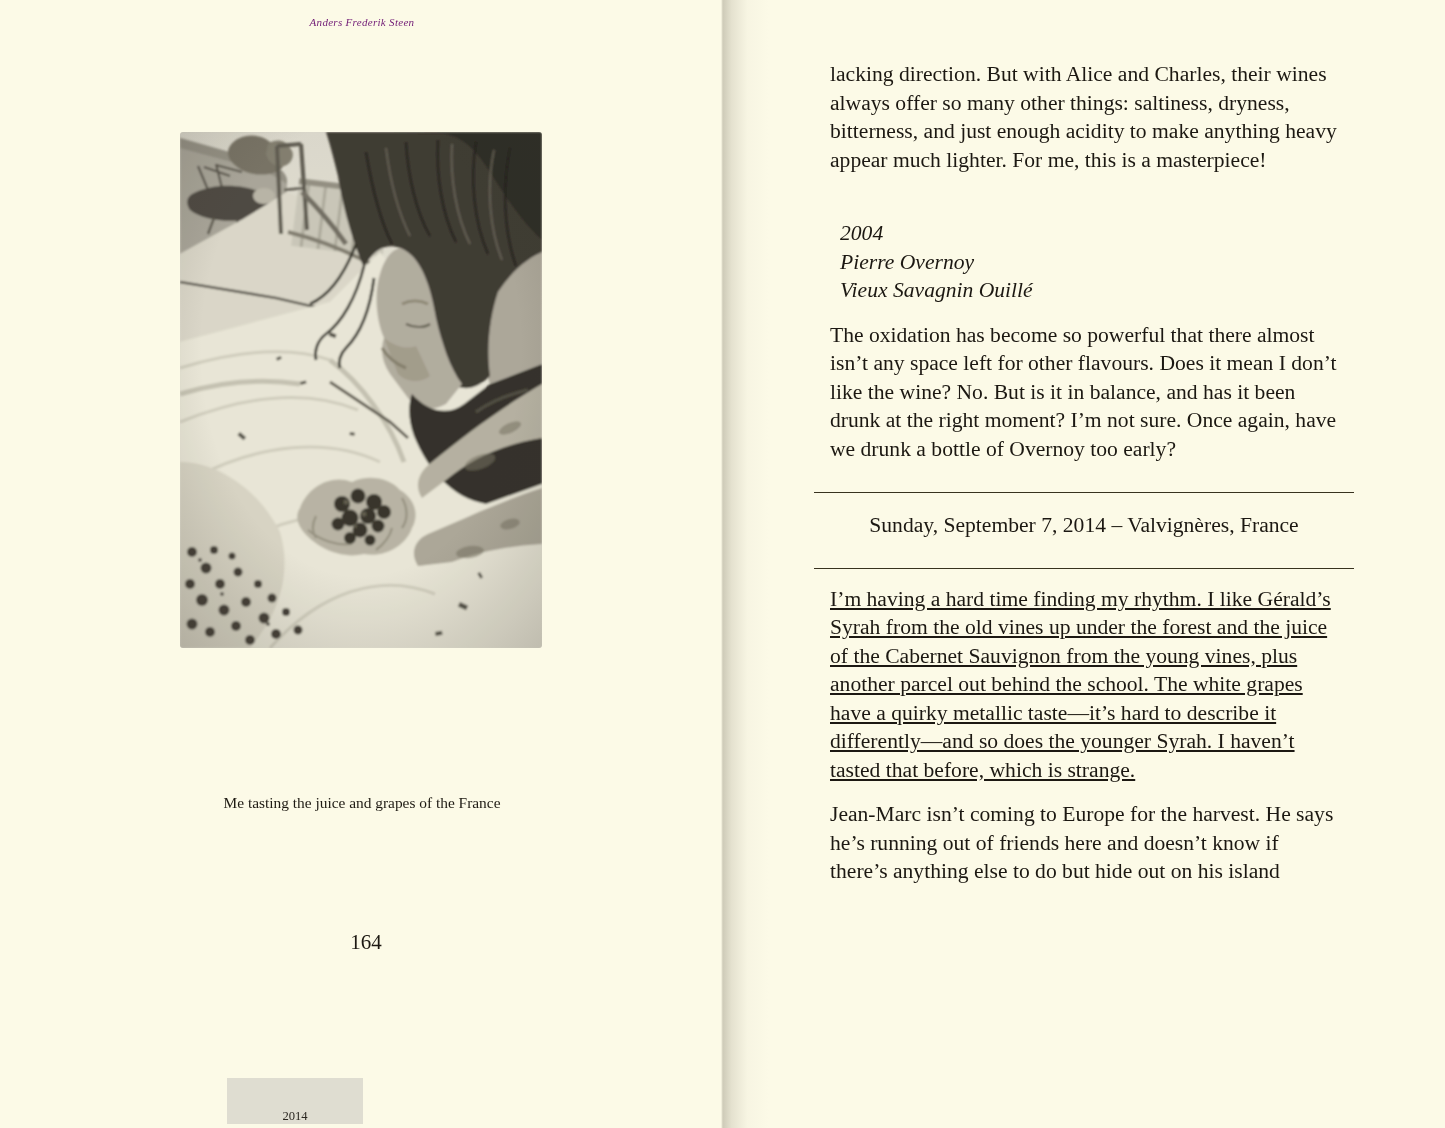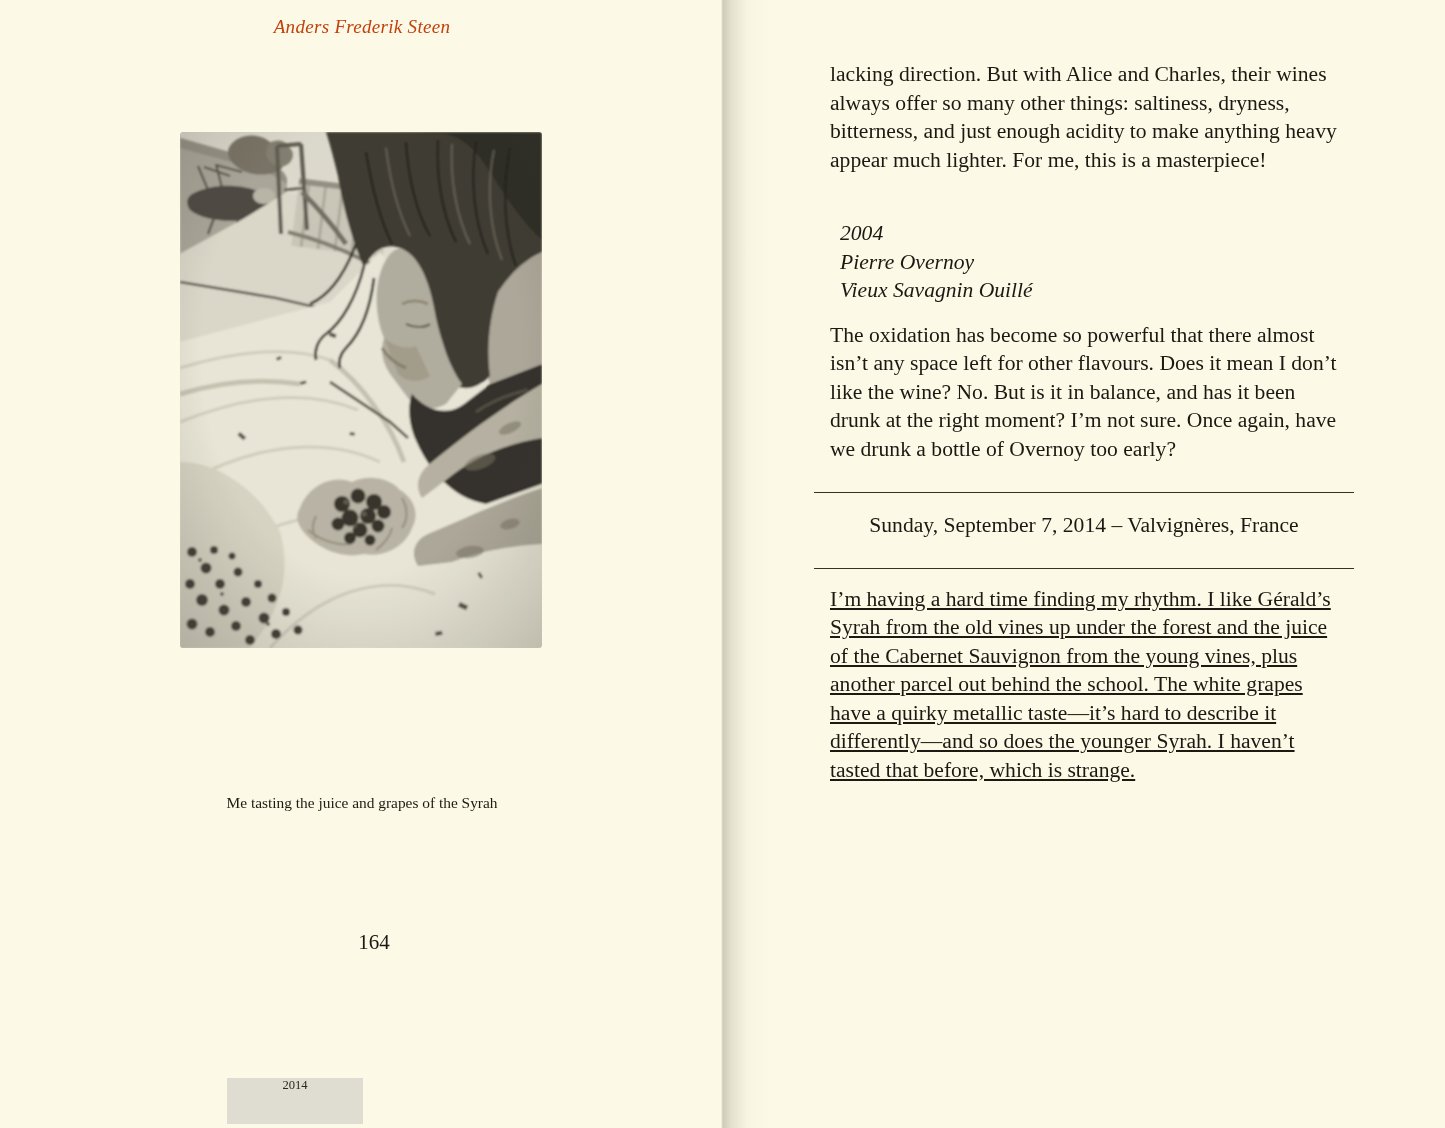--- a/index.html
+++ b/index.html
@@ -16,35 +16,35 @@
     position:absolute;left:721px;top:0;width:48px;height:100%;pointer-events:none;
     background:linear-gradient(90deg,
       rgba(170,166,148,0.0) 0%,
       rgba(168,164,146,0.55) 4%,
       rgba(193,189,171,0.40) 22%,
       rgba(226,223,206,0.18) 55%,
       rgba(252,250,231,0) 100%);
   }
   .running-head{
     position:absolute;top:16px;text-align:center;
-    font-style:italic;font-size:19px;letter-spacing:.3px;color:#c2410c;
+    font-style:italic;font-size:11px;letter-spacing:.3px;color:#701a75;
   }
   .running-head.lh{left:0;width:724px;}
   .photo-frame{position:absolute;left:180px;top:132px;width:362px;height:516px;}
   .photo-frame svg{display:block;}
   .caption{
     position:absolute;top:794px;left:0;width:724px;text-align:center;
     font-size:15.4px;color:#1e1a13;
   }
   .folio{position:absolute;top:930px;text-align:center;font-size:21px;}
-  .folio.fl{left:12px;width:724px;}
+  .folio.fl{left:4px;width:724px;}
   .year-tab{
     position:absolute;left:227px;top:1078px;width:136px;height:46px;
     background:var(--tab-background,#dfddd1);
-    display:flex;align-items:flex-start;justify-content:center;
+    display:flex;align-items:flex-end;justify-content:center;
     font-size:12.6px;color:#2a2620;cursor:pointer;
   }
   .text-col{
     position:absolute;left:814px;top:44px;width:540px;
     font-size:21.6px;line-height:28.5px;text-align:left;
   }
   .text-col p{margin:16px;}
   .wine{margin-top:45px;font-style:italic;padding-left:26px;}
   .rule{height:0;border-top:1.4px solid var(--rule,#38321f);}
   .rule.r1{margin-top:29px;}
@@ -233,21 +233,21 @@
               </g>
               <path d="M150,250 L210,290 L228,306" stroke="#5b574d" stroke-width="3" fill="none"></path>
             </g>
           </g>
           <rect width="362" height="516" fill="url(#vig)"></rect>
           <rect width="362" height="516" fill="#efe7cf" opacity="0.06"></rect>
         </g>
       </svg>
     </figure>
 
-    <div class="caption">Me tasting the juice and grapes of the Syrah</div>
+    <div class="caption">Me tasting the juice and grapes of the France</div>
     <div class="folio fl">164</div>
     <div class="year-tab">
       <span>2014</span>
     </div>
   </div>
 
   <div class="gutter"></div>
 
   <div class="page page-right">
     
@@ -259,15 +259,16 @@
     <div class="wine">
       <div>2004</div>
       <div>Pierre Overnoy</div>
       <div>Vieux Savagnin Ouillé</div>
     </div>
     <p class="p2">The oxidation has become so powerful that there almost isn’t any space left for other flavours. Does it mean I don’t like the wine? No. But is it in balance, and has it been drunk at the right moment? I’m not sure. Once again, have we drunk a bottle of Overnoy too early?</p>
     <div class="rule r1"></div>
     <div class="dateline">Sunday, September 7, 2014 – Valvignères, France</div>
     <div class="rule r2"></div>
     <p class="p3">I’m having a hard time finding my rhythm. I like Gérald’s Syrah from the old vines up under the forest and the juice of the Cabernet Sauvignon from the young vines, plus another parcel out behind the school. The white grapes have a quirky metallic taste—it’s hard to describe it differently—and so does the younger Syrah. I haven’t tasted that before, which is strange.</p>
+    <p class="p4">Jean-Marc isn’t coming to Europe for the harvest. He says he’s running out of friends here and doesn’t know if there’s anything else to do but hide out on his island</p>
   </div>
 
 </div>
 
 </body></html>

